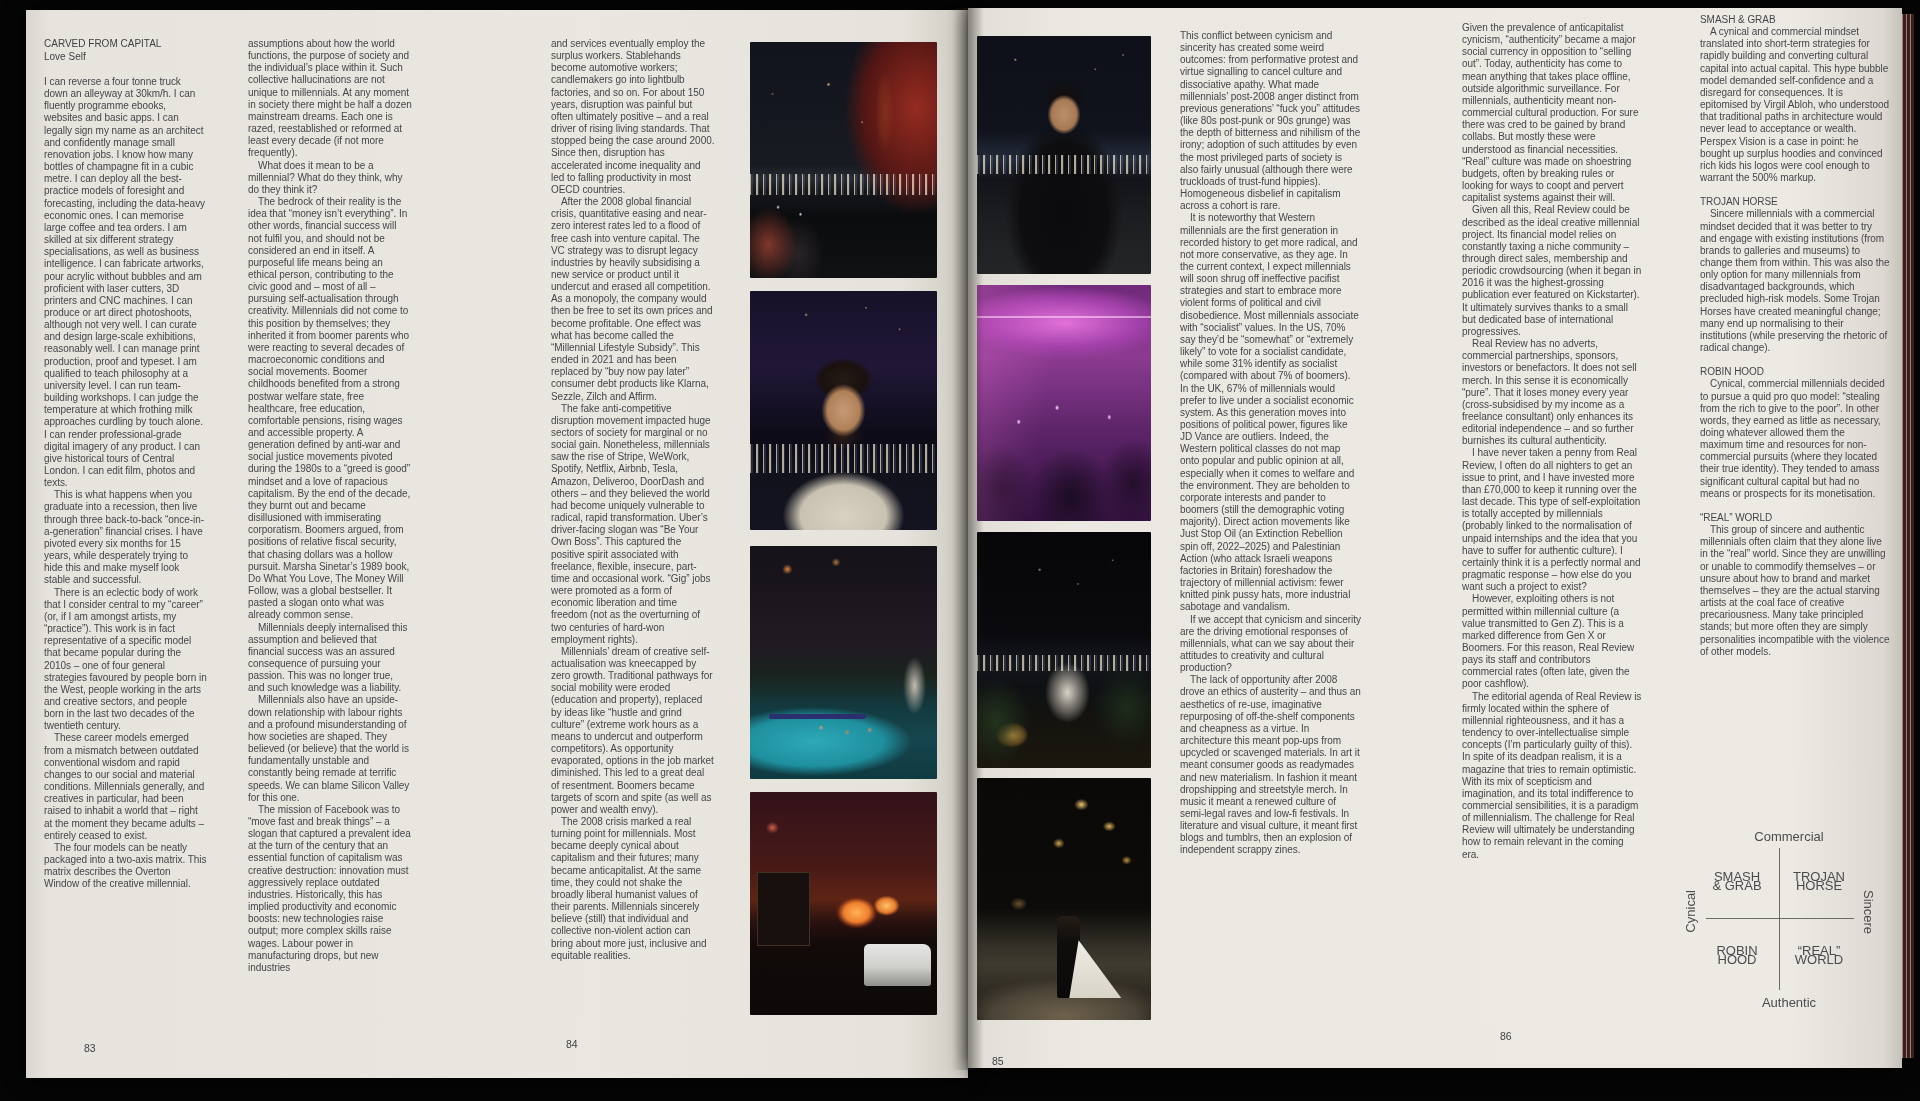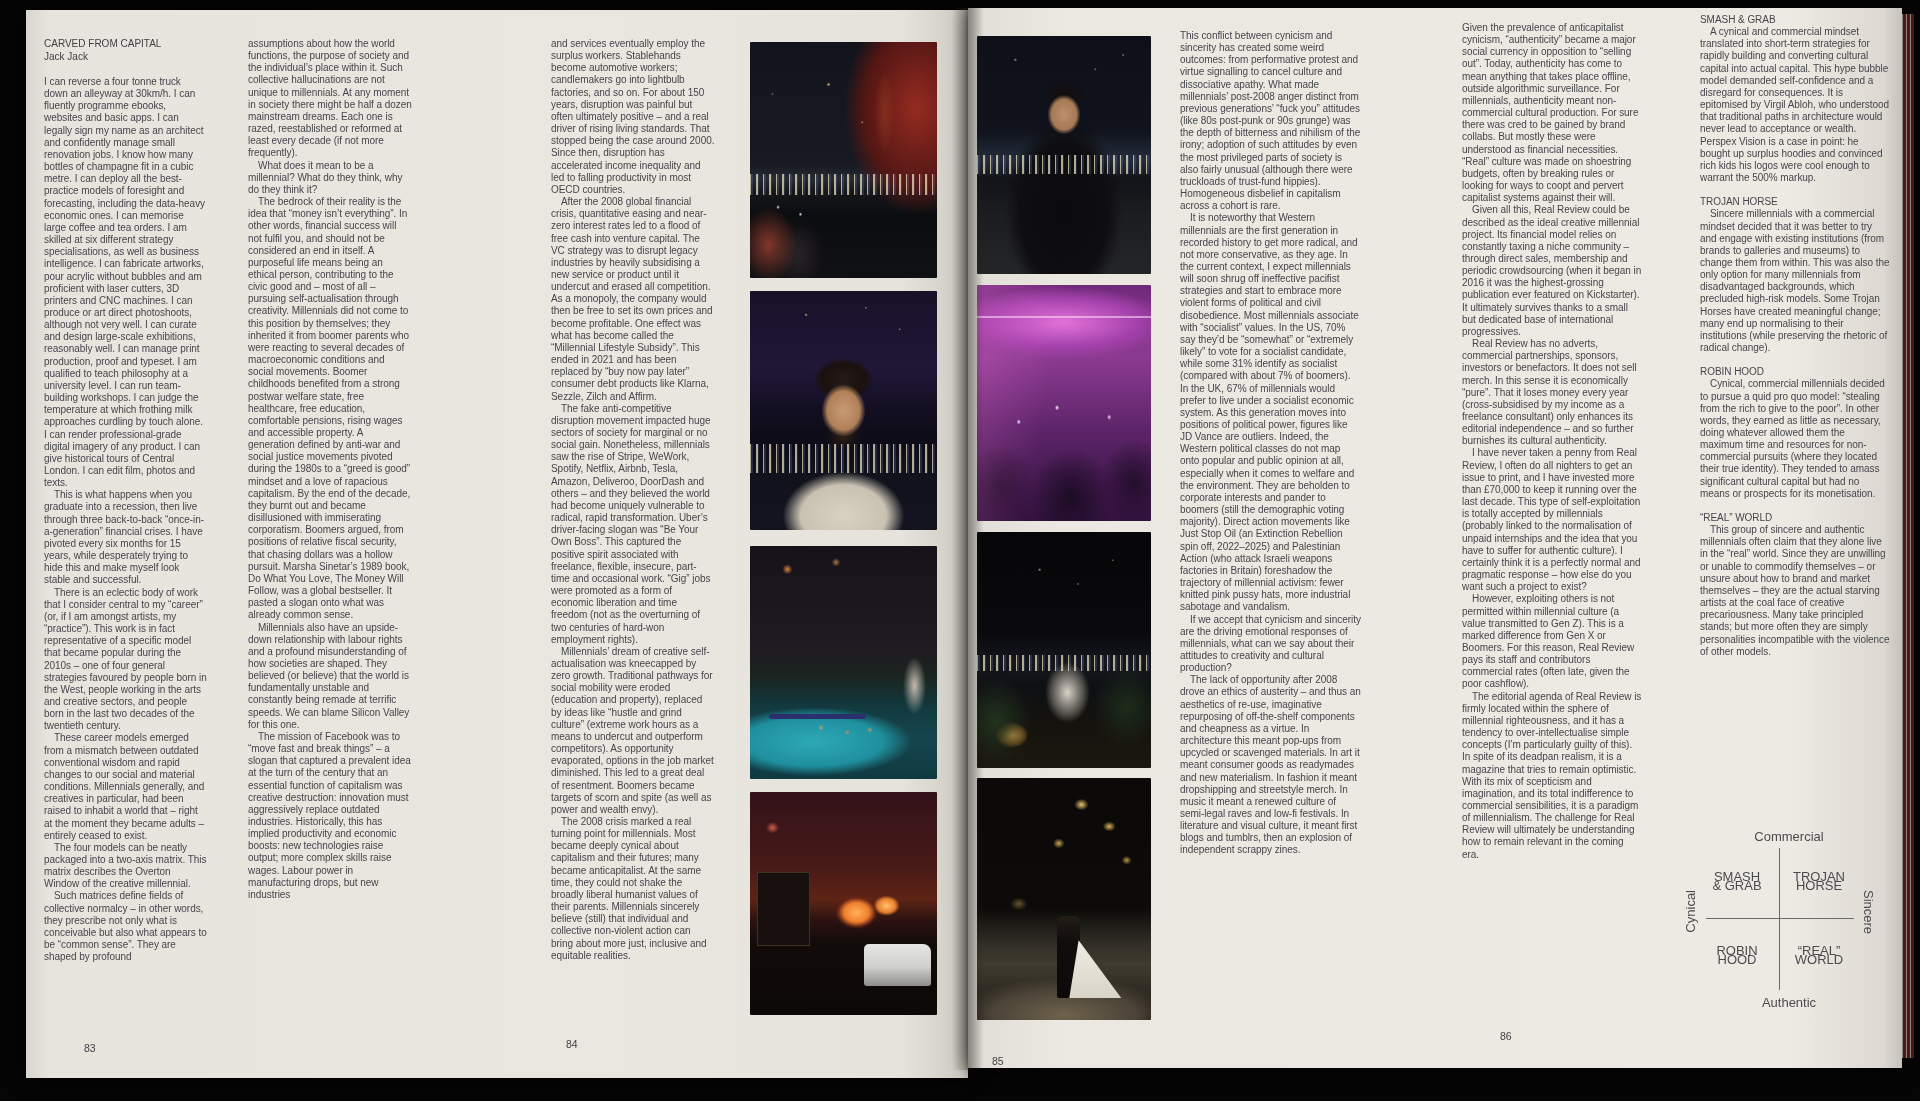--- a/index.html
+++ b/index.html
@@ -134,36 +134,36 @@
 </style>
 </head>
 <body>
 
 <div class="spread">
 
   <div class="page page-left">
 
     <div class="article-head" style="left:18px;top:28px;">
       <div>CARVED FROM CAPITAL</div>
-      <div>Jack Jack</div>
+      <div>Love Self</div>
     </div>
 
     <div class="col" style="left:18px;top:66px;width:163px;height:952px;">
         <p>I can reverse a four tonne truck down an alleyway at 30km/h. I can fluently programme ebooks, websites and basic apps. I can legally sign my name as an architect and confidently manage small renovation jobs. I know how many bottles of champagne fit in a cubic metre. I can deploy all the best-practice models of foresight and forecasting, including the data-heavy economic ones. I can memorise large coffee and tea orders. I am skilled at six different strategy specialisations, as well as business intelligence. I can fabricate artworks, pour acrylic without bubbles and am proficient with laser cutters, 3D printers and CNC machines. I can produce or art direct photoshoots, although not very well. I can curate and design large-scale exhibitions, reasonably well. I can manage print production, proof and typeset. I am qualified to teach philosophy at a university level. I can run team-building workshops. I can judge the temperature at which frothing milk approaches curdling by touch alone. I can render professional-grade digital imagery of any product. I can give historical tours of Central London. I can edit film, photos and texts.</p>
         <p>This is what happens when you graduate into a recession, then live through three back-to-back “once-in-a-generation” financial crises. I have pivoted every six months for 15 years, while desperately trying to hide this and make myself look stable and successful.</p>
         <p>There is an eclectic body of work that I consider central to my “career” (or, if I am amongst artists, my “practice”). This work is in fact representative of a specific model that became popular during the 2010s – one of four general strategies favoured by people born in the West, people working in the arts and creative sectors, and people born in the last two decades of the twentieth century.</p>
         <p>These career models emerged from a mismatch between outdated conventional wisdom and rapid changes to our social and material conditions. Millennials generally, and creatives in particular, had been raised to inhabit a world that – right at the moment they became adults – entirely ceased to exist.</p>
         <p>The four models can be neatly packaged into a two-axis matrix. This matrix describes the Overton Window of the creative millennial.</p>
-        <p>Such matrices define fields of collective normalcy – in other words, they prescribe not only what is conceivable but also what appears to be “common sense”. They are shaped by profound</p>
       </div>
 
     <div class="col" style="left:222px;top:28px;width:164px;height:990px;">
         <p>assumptions about how the world functions, the purpose of society and the individual’s place within it. Such collective hallucinations are not unique to millennials. At any moment in society there might be half a dozen mainstream dreams. Each one is razed, reestablished or reformed at least every decade (if not more frequently).</p>
         <p>What does it mean to be a millennial? What do they think, why do they think it?</p>
         <p>The bedrock of their reality is the idea that “money isn’t everything”. In other words, financial success will not fulfil you, and should not be considered an end in itself. A purposeful life means being an ethical person, contributing to the civic good and – most of all – pursuing self-actualisation through creativity. Millennials did not come to this position by themselves; they inherited it from boomer parents who were reacting to several decades of macroeconomic conditions and social movements. Boomer childhoods benefited from a strong postwar welfare state, free healthcare, free education, comfortable pensions, rising wages and accessible property. A generation defined by anti-war and social justice movements pivoted during the 1980s to a “greed is good” mindset and a love of rapacious capitalism. By the end of the decade, they burnt out and became disillusioned with immiserating corporatism. Boomers argued, from positions of relative fiscal security, that chasing dollars was a hollow pursuit. Marsha Sinetar’s 1989 book, Do What You Love, The Money Will Follow, was a global bestseller. It pasted a slogan onto what was already common sense.</p>
+        <p>Millennials deeply internalised this assumption and believed that financial success was an assured consequence of pursuing your passion. This was no longer true, and such knowledge was a liability.</p>
         <p>Millennials also have an upside-down relationship with labour rights and a profound misunderstanding of how societies are shaped. They believed (or believe) that the world is fundamentally unstable and constantly being remade at terrific speeds. We can blame Silicon Valley for this one.</p>
         <p>The mission of Facebook was to “move fast and break things” – a slogan that captured a prevalent idea at the turn of the century that an essential function of capitalism was creative destruction: innovation must aggressively replace outdated industries. Historically, this has implied productivity and economic boosts: new technologies raise output; more complex skills raise wages. Labour power in manufacturing drops, but new industries</p>
       </div>
 
     <div class="col" style="left:525px;top:28px;width:164px;height:990px;">
         <p>and services eventually employ the surplus workers. Stablehands become automotive workers; candlemakers go into lightbulb factories, and so on. For about 150 years, disruption was painful but often ultimately positive – and a real driver of rising living standards. That stopped being the case around 2000. Since then, disruption has accelerated income inequality and led to falling productivity in most OECD countries.</p>
         <p>After the 2008 global financial crisis, quantitative easing and near-zero interest rates led to a flood of free cash into venture capital. The VC strategy was to disrupt legacy industries by heavily subsidising a new service or product until it undercut and erased all competition. As a monopoly, the company would then be free to set its own prices and become profitable. One effect was what has become called the “Millennial Lifestyle Subsidy”. This ended in 2021 and has been replaced by “buy now pay later” consumer debt products like Klarna, Sezzle, Zilch and Affirm.</p>
         <p>The fake anti-competitive disruption movement impacted huge sectors of society for marginal or no social gain. Nonetheless, millennials saw the rise of Stripe, WeWork, Spotify, Netflix, Airbnb, Tesla, Amazon, Deliveroo, DoorDash and others – and they believed the world had become uniquely vulnerable to radical, rapid transformation. Uber’s driver-facing slogan was “Be Your Own Boss”. This captured the positive spirit associated with freelance, flexible, insecure, part-time and occasional work. “Gig” jobs were promoted as a form of economic liberation and time freedom (not as the overturning of two centuries of hard-won employment rights).</p>
         <p>Millennials’ dream of creative self-actualisation was kneecapped by zero growth. Traditional pathways for social mobility were eroded (education and property), replaced by ideas like “hustle and grind culture” (extreme work hours as a means to undercut and outperform competitors). As opportunity evaporated, options in the job market diminished. This led to a great deal of resentment. Boomers became targets of scorn and spite (as well as power and wealth envy).</p>
         <p>The 2008 crisis marked a real turning point for millennials. Most became deeply cynical about capitalism and their futures; many became anticapitalist. At the same time, they could not shake the broadly liberal humanist values of their parents. Millennials sincerely believe (still) that individual and collective non-violent action can bring about more just, inclusive and equitable realities.</p>

